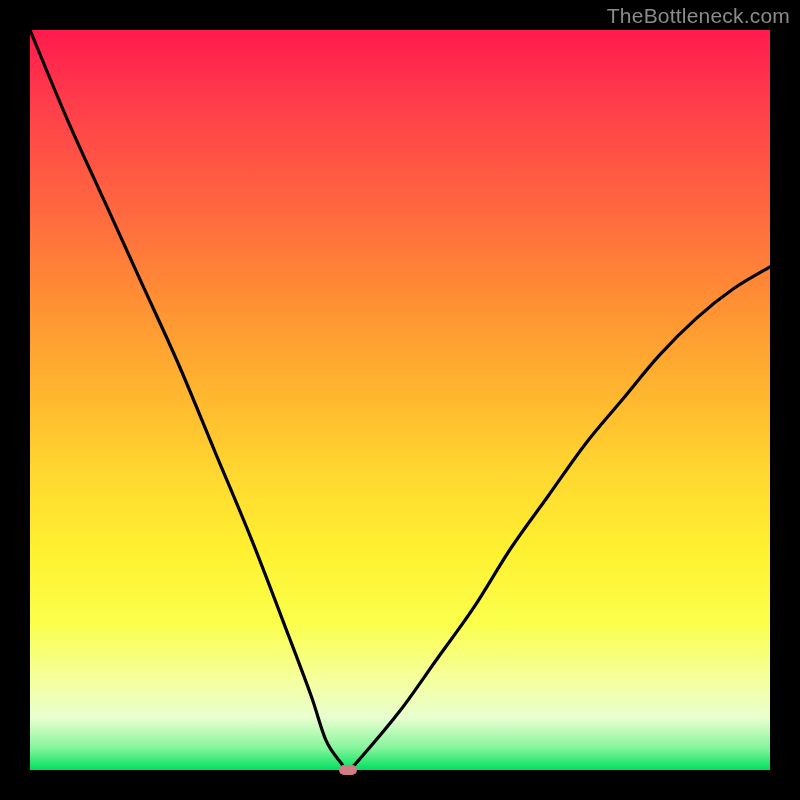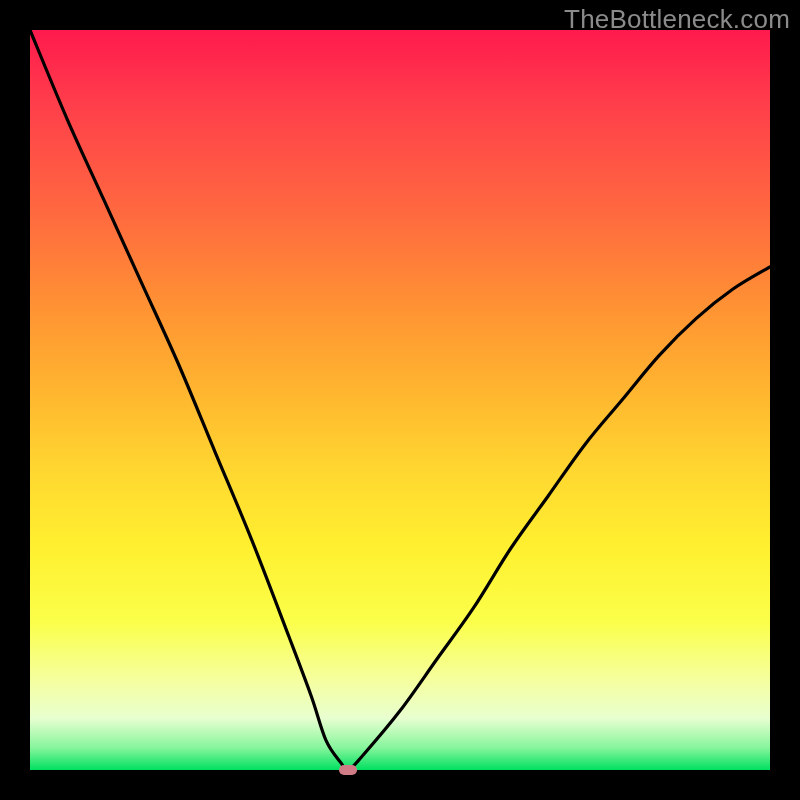--- a/index.html
+++ b/index.html
@@ -51,21 +51,21 @@
     height: 10px;
     background: #cf7c86;
     border-radius: 5px;
     transform: translate(-50%, -50%);
   }
   .watermark {
     position: absolute;
     top: 4px;
     right: 10px;
     font-family: Arial, Helvetica, sans-serif;
-    font-size: 26px;
+    font-size: 21px;
     color: #8b8b8b;
     letter-spacing: 0.2px;
     text-align: right;
   }
 </style>
 </head>
 <body>
 
 <div class="frame">
   <div class="watermark">TheBottleneck.com</div>

